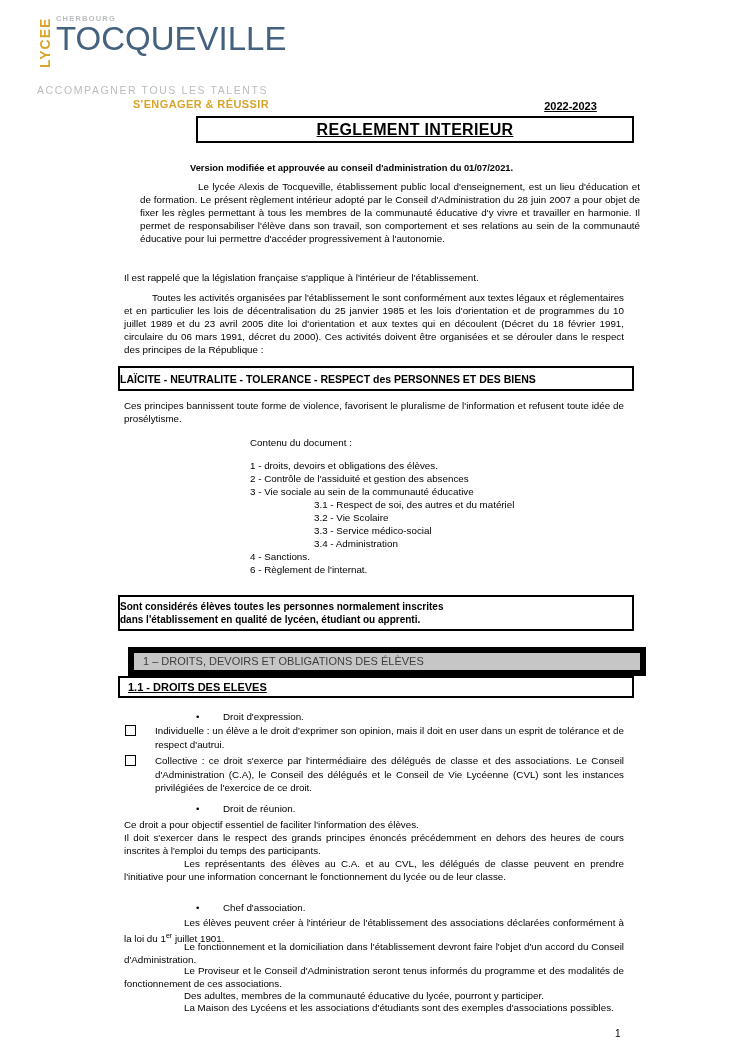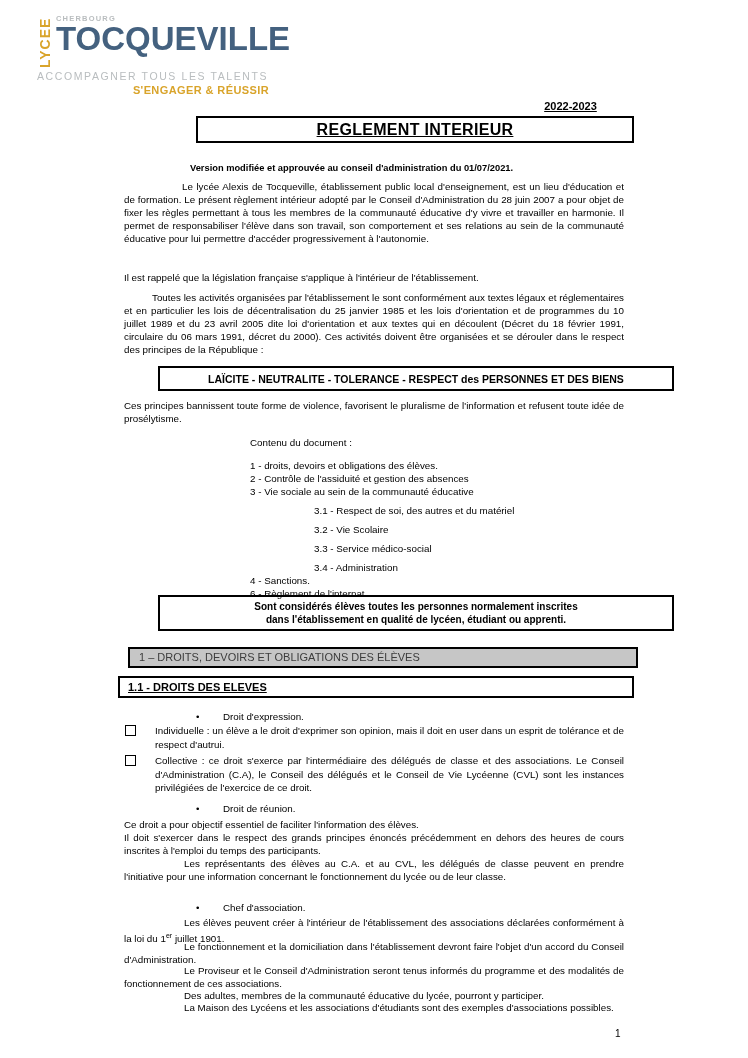--- a/index.html
+++ b/index.html
@@ -15,50 +15,50 @@
   
   .logo { position:absolute; top:14px; left:37px; width:232px; }
   .logo-row { display:flex; align-items:flex-start; }
   .logo-lycee {
     writing-mode:vertical-rl; transform:rotate(180deg);
     font-size:14px; font-weight:bold; letter-spacing:1px;
     color:#D9A42B; height:52px; margin-top:2px;
   }
   .logo-main { margin-left:3px; }
   .logo-city { font-size:7.5px; letter-spacing:1.2px; color:#B9BDBF; font-weight:bold; }
-  .logo-name { font-size:33px; font-weight:bold; color:#44617F; line-height:32px; letter-spacing:0px;text-align:right; }
-  .logo-tagline { font-size:10.5px; letter-spacing:1.6px; color:#B9BDBF; margin-top:2px; white-space:nowrap; }
+  .logo-name { font-size:33px; font-weight:normal; color:#44617F; line-height:32px; letter-spacing:0px;text-align:right; }
+  .logo-tagline { font-size:10.5px; letter-spacing:1.6px; color:#B9BDBF; margin-top:16px; white-space:nowrap; }
   .logo-motto { font-size:11px; font-weight:bold; color:#D9A42B; text-align:right; margin-top:2px; letter-spacing:0.4px; }
   
   .school-year { position:absolute; top:100px; left:523px; width:95px; text-align:center;
                  font-size:11px; font-weight:bold; text-decoration:underline; }
   .title-box { position:absolute; top:116px; left:196px; width:434px; border:2px solid #000;
                text-align:center; padding:3px 0 2px 0; }
   .doc-title { font-size:16px; font-weight:bold; text-decoration:underline; letter-spacing:0.3px; }
   
   .blk { position:absolute; left:124px; width:500px; font-size:9.8px; line-height:13px; text-align:justify; }
-  .ind58 { text-indent:58px; }
+  .ind58 { text-indent:58px;margin-left:16px; }
   .ind28 { text-indent:28px; }
   .ind60 { text-indent:60px; }
   .version-note { position:absolute; top:163px; left:190px; font-size:9.3px; font-weight:bold; }
   
   .boxed { position:absolute; left:118px; width:512px; border:2px solid #000;
-           text-align:center; font-weight:bold;margin-left:40px; }
+           font-weight:bold; }
   .banner-laicite { top:366px; font-size:10.5px; padding:5px 0 4px 0; }
   .eleves-box { top:595px; font-size:10px; line-height:13px; padding:3px 0; }
   
   .gray-bar { position:absolute; top:647px; left:128px; width:497px; background:#C6C6C6;
-              border:2px solid #000000; color:#3c3c3c; font-size:11px; padding:2px 0 3px 9px; }
+              border:6px solid #000000; color:#3c3c3c; font-size:11px; padding:2px 0 3px 9px; }
   .sub-box { position:absolute; top:676px; left:118px; width:504px; border:2px solid #000;
              font-size:11px; font-weight:bold; padding:3px 0 3px 8px; }
   .sub-box span { text-decoration:underline; }
   
   .contents-heading { position:absolute; top:437px; left:250px; font-size:9.8px; }
   .contents-list { position:absolute; top:459px; left:250px; font-size:9.8px; line-height:13px; }
-  .contents-list .sub { margin-left:64px;margin-top:6px; }
+  .contents-list .sub { margin-left:64px; }
   
   .bullet-row { position:absolute; left:196px; font-size:9.8px; }
   .bullet-glyph { display:inline-block; width:27px; }
   
   .check-item { position:absolute; left:124px; width:500px; font-size:9.8px; line-height:13.5px;
                 text-align:justify; padding-left:31px; box-sizing:border-box; }
   .checkbox {
     position:absolute; left:1px; top:1px; width:9px; height:9px;
     border:1.5px solid #000; background:#fff; display:inline-block;
   }

